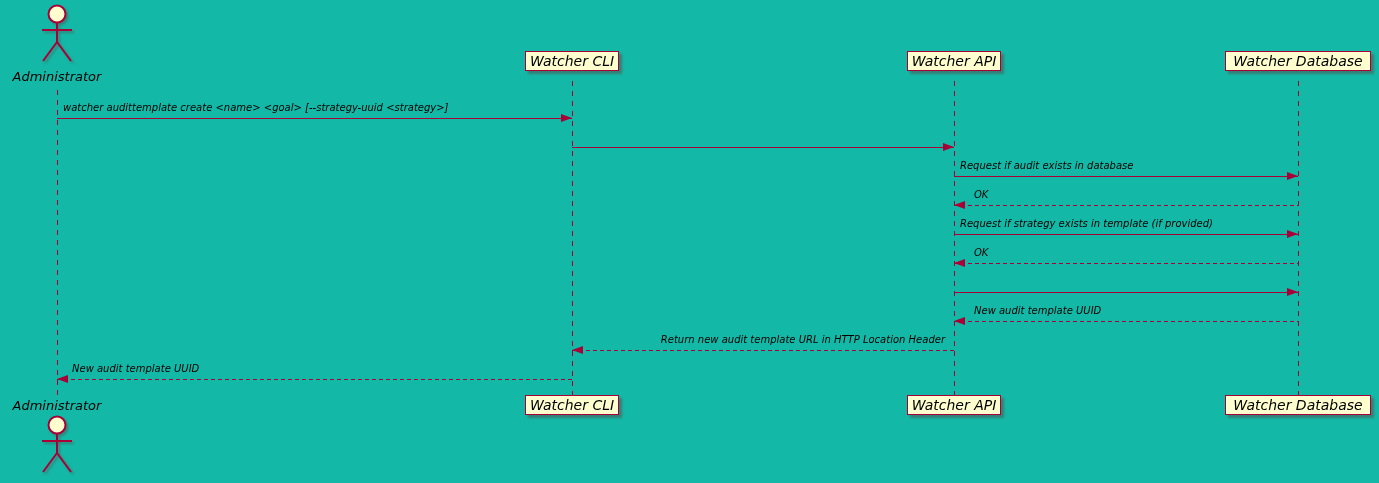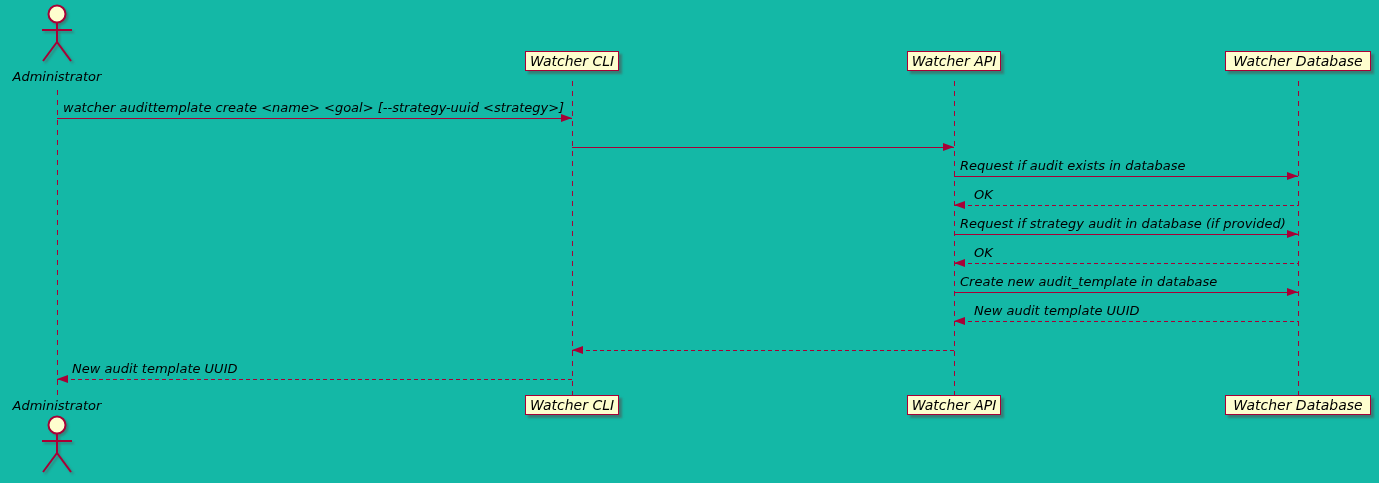--- a/index.html
+++ b/index.html
@@ -12,21 +12,21 @@
     background:repeating-linear-gradient(to bottom,#A80036 0 5px,rgba(0,0,0,0) 5px 10px);
   }
   .pbox{
     position:absolute;height:20px;box-sizing:border-box;
     background:#FEFECE;border:1.6px solid #A80036;
     box-shadow:3px 3px 2px rgba(80,80,80,0.55);
     display:flex;align-items:center;justify-content:center;
     font-size:14px;white-space:nowrap;
   }
   .msg-label{
-    position:absolute;font-size:13px;line-height:14px;white-space:nowrap;
+    position:absolute;font-size:10px;line-height:14px;white-space:nowrap;
   }
   .msg-line{position:absolute;height:1.4px;background:#A80036;}
   .msg-line.dashed{
     background:repeating-linear-gradient(to right,#A80036 0 4px,rgba(0,0,0,0) 4px 7px);
   }
   .arrow{position:absolute;width:0;height:0;border-top:4.5px solid transparent;border-bottom:4.5px solid transparent;}
   .arrow.right{border-left:11px solid #A80036;}
   .arrow.left{border-right:11px solid #A80036;}
   .actor-label{position:absolute;font-size:13px;text-align:center;}
   .actor-svg{position:absolute;filter:drop-shadow(2.5px 2.5px 1px rgba(80,80,80,0.5));}
@@ -62,36 +62,36 @@
   <div class="arrow right" style="left:943px;top:142.5px"></div>
 
   <div class="msg-label" style="left:960px;top:159px">Request if audit exists in database</div>
   <div class="msg-line" style="left:954px;top:176px;width:344px"></div>
   <div class="arrow right" style="left:1287px;top:171.5px"></div>
 
   <div class="msg-label" style="left:974px;top:188px">OK</div>
   <div class="msg-line dashed" style="left:954px;top:205px;width:344px"></div>
   <div class="arrow left" style="left:954px;top:200.5px"></div>
 
-  <div class="msg-label" style="left:960px;top:217px">Request if strategy audit in database (if provided)</div>
+  <div class="msg-label" style="left:960px;top:217px">Request if strategy exists in template (if provided)</div>
   <div class="msg-line" style="left:954px;top:234px;width:344px"></div>
   <div class="arrow right" style="left:1287px;top:229.5px"></div>
 
   <div class="msg-label" style="left:974px;top:246px">OK</div>
   <div class="msg-line dashed" style="left:954px;top:263px;width:344px"></div>
   <div class="arrow left" style="left:954px;top:258.5px"></div>
 
-  <div class="msg-label" style="left:960px;top:275px">Create new audit_template in database</div>
   <div class="msg-line" style="left:954px;top:292px;width:344px"></div>
   <div class="arrow right" style="left:1287px;top:287.5px"></div>
 
   <div class="msg-label" style="left:974px;top:304px">New audit template UUID</div>
   <div class="msg-line dashed" style="left:954px;top:321px;width:344px"></div>
   <div class="arrow left" style="left:954px;top:316.5px"></div>
 
+  <div class="msg-label" style="left:572px;top:333px;width:377px;text-align:right;padding-right:4px;box-sizing:border-box">Return new audit template URL in HTTP Location Header</div>
   <div class="msg-line dashed" style="left:572px;top:350px;width:382px"></div>
   <div class="arrow left" style="left:572px;top:345.5px"></div>
 
   <div class="msg-label" style="left:72px;top:362px">New audit template UUID</div>
   <div class="msg-line dashed" style="left:57px;top:379px;width:515px"></div>
   <div class="arrow left" style="left:57px;top:374.5px"></div>
 
   <div class="pbox" style="left:525px;top:395px;width:94px">Watcher CLI</div>
   <div class="pbox" style="left:907px;top:395px;width:94px">Watcher API</div>
   <div class="pbox" style="left:1225px;top:395px;width:146px">Watcher Database</div>

